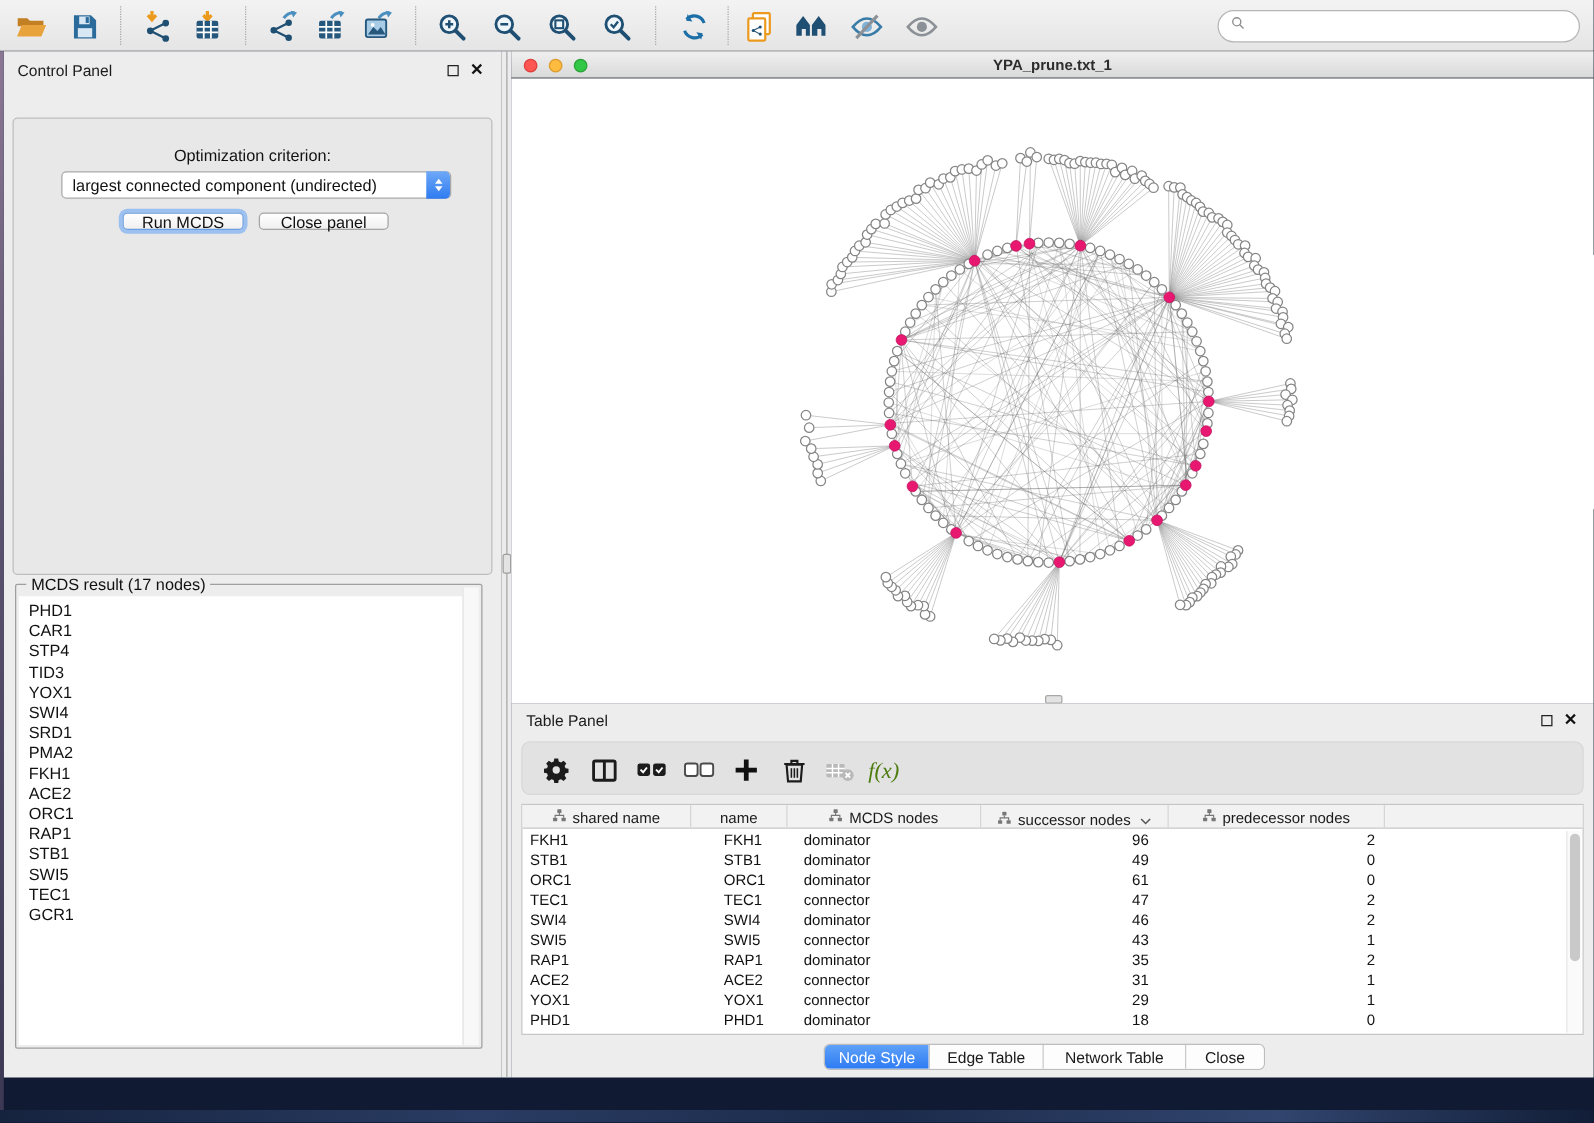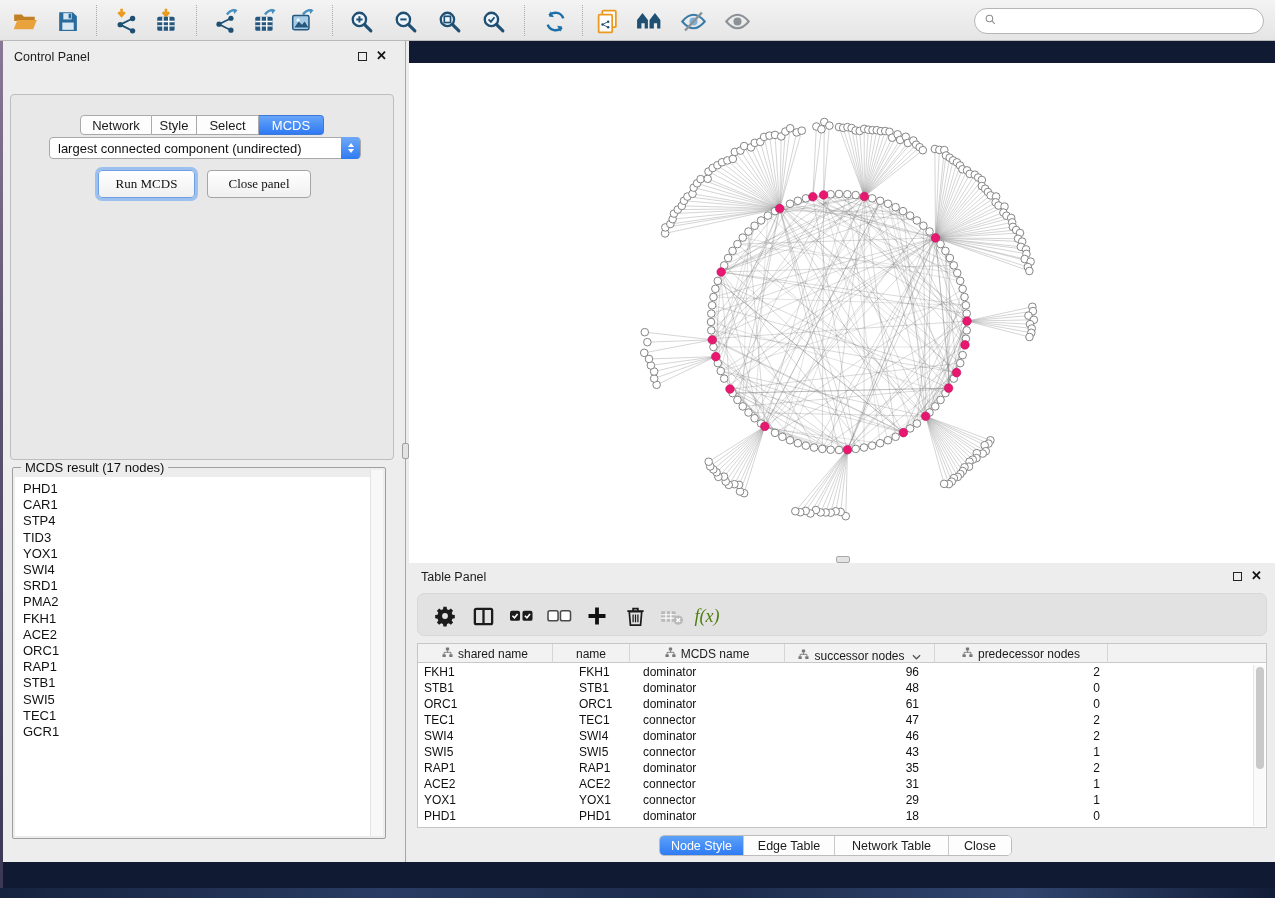--- a/index.html
+++ b/index.html
@@ -42,23 +42,23 @@
   #cp-tabpanel { position:absolute; left:7px; top:53px; width:384px; height:366px; background:#e8e8e8;
     border:1px solid #bdbdbd; border-radius:4px; }
   #opt-label { position:absolute; left:0; right:0; top:22px; text-align:center; font-size:13px; color:#111; }
   #opt-select { position:absolute; left:38px; top:42px; width:312px; height:22px; background:#fff;
     border:1px solid #a9a9a9; border-radius:4px; font-size:13px; color:#111; display:flex; align-items:center;
     padding-left:8px; }
   #opt-stepper { position:absolute; right:0; top:-1px; width:19px; height:22px; border-radius:0 4px 4px 0;
     background:linear-gradient(#6fa9f8,#2e7bf0); display:flex; flex-direction:column; align-items:center; justify-content:center; gap:2px; }
   .tri-up { width:0; height:0; border-left:3.5px solid transparent; border-right:3.5px solid transparent; border-bottom:4.5px solid #fff; }
   .tri-dn { width:0; height:0; border-left:3.5px solid transparent; border-right:3.5px solid transparent; border-top:4.5px solid #fff; }
-  .cp-button { position:absolute; top:75px; height:28px; background:linear-gradient(#ffffff,#f0f0f0);
+  .cp-button { position:absolute; top:75px; height:14px; background:linear-gradient(#ffffff,#f0f0f0);
     border:1px solid #a5a5a5; border-radius:4px; font-size:13px; color:#111; display:flex; align-items:center;
-    justify-content:center; font-family:Liberation Serif, serif; }
+    justify-content:center; font-family:Liberation Sans, sans-serif; }
   #run-btn { left:87px; width:97px; box-shadow:0 0 0 3px rgba(105,165,245,.6); border-color:#6f9fe0; }
   #close-btn { left:196px; width:104px; }
 
   #mcds-group { position:absolute; left:9px; top:426px; width:374px; height:372px; border:1px solid #9f9f9f; border-radius:2px; }
   #mcds-legend { position:absolute; left:8px; top:-8px; background:#ededed; padding:0 4px; font-size:13px; color:#111; }
   #mcds-list { position:absolute; left:2px; top:9px; right:15px; bottom:2px; background:#fff; overflow:hidden;
     padding:4px 0 0 8px; }
   .mcds-item { font-size:13px; line-height:16.2px; color:#111; }
   #mcds-scroll { position:absolute; top:2px; right:2px; bottom:2px; width:13px; background:#f8f8f8; border-left:1px solid #e4e4e4; }
 
@@ -259,26 +259,20 @@
         <input placeholder="" style="">
       </div>
     </div>
 
   <div id="control-panel">
     <div id="cp-title" class="panel-title">Control Panel</div>
     <div id="cp-btns" class="panel-btns">
       <span class="btn-minsq"></span>
       <span class="btn-x">✕</span>
     </div>
-    <div id="cp-tabs">
-        <div class="cp-tab" style="width: 72px;">Network</div>
-        <div class="cp-tab" style="width: 45px;">Style</div>
-        <div class="cp-tab" style="width: 62px;">Select</div>
-        <div class="cp-tab sel" style="width: 65px;">MCDS</div>
-      </div>
     <div id="cp-tabpanel">
       <div id="opt-label">Optimization criterion:</div>
       <div id="opt-select">
         <span>largest connected component (undirected)</span>
         <span id="opt-stepper">
             <span class="tri-up"></span>
             <span class="tri-dn"></span>
           </span>
       </div>
       <button id="run-btn" class="cp-button">Run MCDS</button>
@@ -306,20 +300,26 @@
         </div>
       <div id="mcds-scroll"></div>
     </div>
   </div>
 
   <div id="v-splitter">
       <div id="v-knob"></div>
     </div>
 
   <div id="network-window">
+    <div id="net-titlebar">
+      <span class="light" style="left:10px;background:#fc5753;border:1px solid #df3e3a;"></span>
+      <span class="light" style="left:30px;background:#fdbc40;border:1px solid #de9b2d;"></span>
+      <span class="light" style="left:50px;background:#33c748;border:1px solid #27a335;"></span>
+      <div id="net-title">YPA_prune.txt_1</div>
+    </div>
     <div id="net-canvas">
       <svg id="graph-svg" width="866" height="500" viewBox="0 0 866 500">
           <line x1="312.1753787580877" y1="208.98641555337292" x2="544.799710916184" y2="202.38704765196783" stroke="rgba(100,100,100,0.30)" stroke-width="0.8"></line>
           <line x1="312.1753787580877" y1="208.98641555337292" x2="557.7259421745413" y2="250.62839945854168" stroke="rgba(100,100,100,0.30)" stroke-width="0.8"></line>
           <line x1="312.1753787580877" y1="208.98641555337292" x2="323.5718896252742" y2="187.88701017349092" stroke="rgba(100,100,100,0.30)" stroke-width="0.8"></line>
           <line x1="312.1753787580877" y1="208.98641555337292" x2="471.1442515588047" y2="137.79294342462646" stroke="rgba(100,100,100,0.30)" stroke-width="0.8"></line>
           <line x1="312.1753787580877" y1="208.98641555337292" x2="430" y2="131" stroke="rgba(100,100,100,0.30)" stroke-width="0.8"></line>
           <line x1="312.1753787580877" y1="208.98641555337292" x2="478.98347934273147" y2="140.7434198385553" stroke="rgba(100,100,100,0.30)" stroke-width="0.8"></line>
           <line x1="312.1753787580877" y1="208.98641555337292" x2="556.9049422558477" y2="242.2926473958334" stroke="rgba(100,100,100,0.30)" stroke-width="0.8"></line>
           <line x1="312.1753787580877" y1="208.98641555337292" x2="352.0785370868838" y2="360.5492275572781" stroke="rgba(100,100,100,0.30)" stroke-width="0.8"></line>
@@ -1011,21 +1011,21 @@
           </div>
           <div class="th" style="width: 155px;">
             <span><svg viewBox="0 0 12 12" width="11" height="11">
                 <g fill="#777">
                   <rect x="4.2" y="0.5" width="3.6" height="3.2" rx="0.5"></rect>
                   <rect x="0.5" y="7.8" width="3.6" height="3.2" rx="0.5"></rect>
                   <rect x="7.9" y="7.8" width="3.6" height="3.2" rx="0.5"></rect>
                 </g>
                 <path d="M6 3.7v2.1M2.3 7.8V5.8h7.4v2" stroke="#777" fill="none" stroke-width="1"></path>
               </svg></span>
-            <span>MCDS name</span>
+            <span>MCDS nodes</span>
           </div>
           <div class="th" style="width: 150px; align-items: flex-end;">
             <span><svg viewBox="0 0 12 12" width="11" height="11">
                 <g fill="#777">
                   <rect x="4.2" y="0.5" width="3.6" height="3.2" rx="0.5"></rect>
                   <rect x="0.5" y="7.8" width="3.6" height="3.2" rx="0.5"></rect>
                   <rect x="7.9" y="7.8" width="3.6" height="3.2" rx="0.5"></rect>
                 </g>
                 <path d="M6 3.7v2.1M2.3 7.8V5.8h7.4v2" stroke="#777" fill="none" stroke-width="1"></path>
               </svg></span>
@@ -1051,21 +1051,21 @@
             <div class="td" style="width: 135px; padding-left: 6px;">FKH1</div>
             <div class="td" style="width: 77px; padding-left: 26px;">FKH1</div>
             <div class="td" style="width: 155px; padding-left: 13px;">dominator</div>
             <div class="td num" style="width: 150px; padding-right: 16px;">96</div>
             <div class="td num" style="width: 173px; padding-right: 8px;">2</div>
           </div>
           <div class="tr">
             <div class="td" style="width: 135px; padding-left: 6px;">STB1</div>
             <div class="td" style="width: 77px; padding-left: 26px;">STB1</div>
             <div class="td" style="width: 155px; padding-left: 13px;">dominator</div>
-            <div class="td num" style="width: 150px; padding-right: 16px;">48</div>
+            <div class="td num" style="width: 150px; padding-right: 16px;">49</div>
             <div class="td num" style="width: 173px; padding-right: 8px;">0</div>
           </div>
           <div class="tr">
             <div class="td" style="width: 135px; padding-left: 6px;">ORC1</div>
             <div class="td" style="width: 77px; padding-left: 26px;">ORC1</div>
             <div class="td" style="width: 155px; padding-left: 13px;">dominator</div>
             <div class="td num" style="width: 150px; padding-right: 16px;">61</div>
             <div class="td num" style="width: 173px; padding-right: 8px;">0</div>
           </div>
           <div class="tr">

